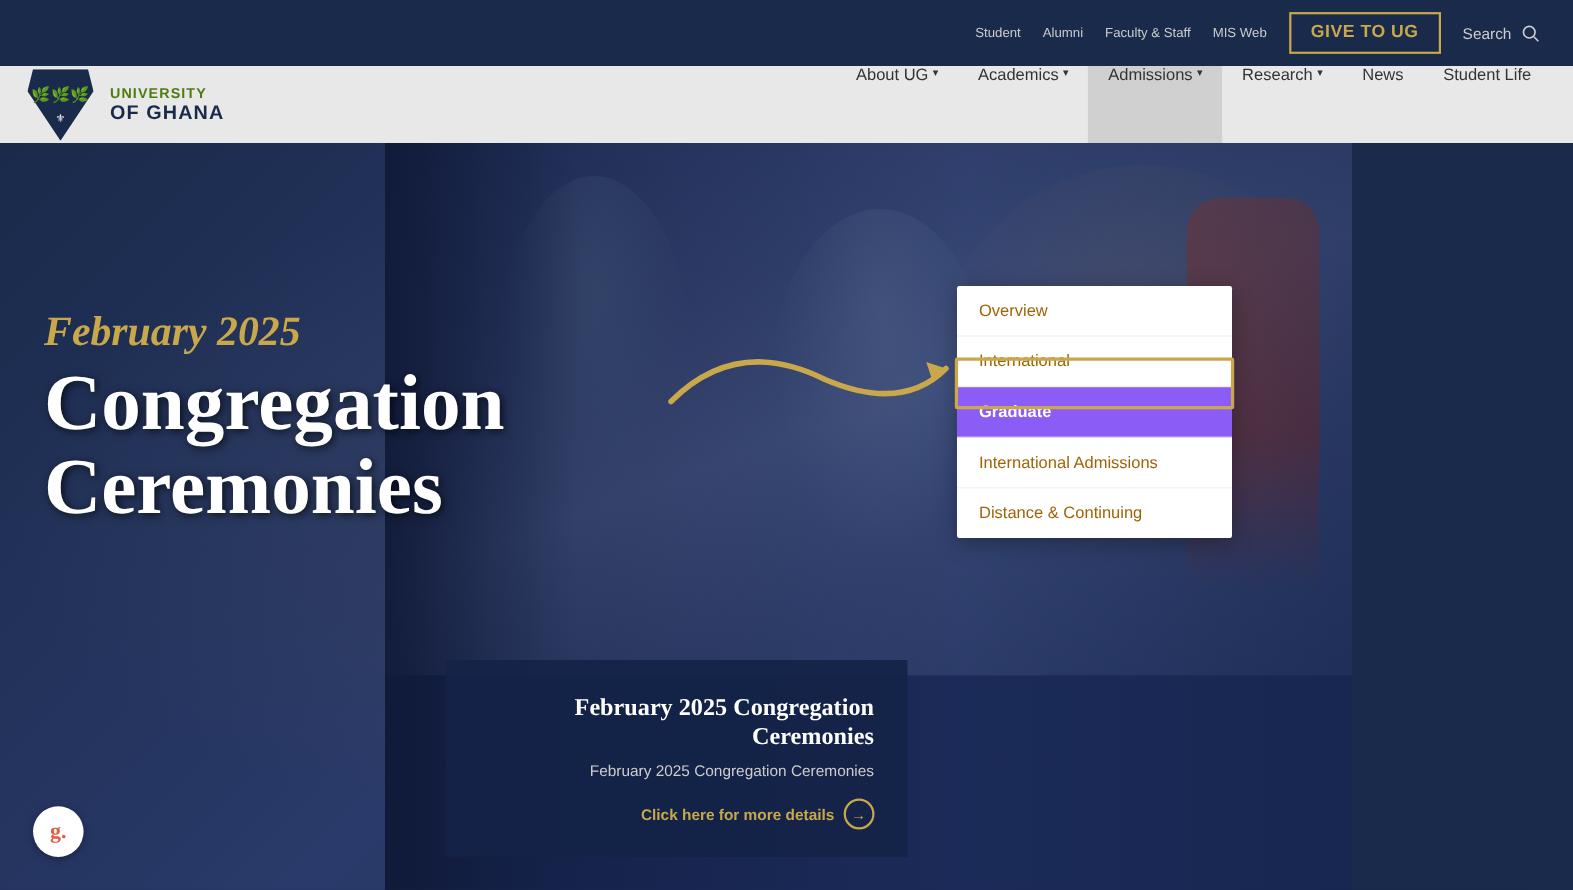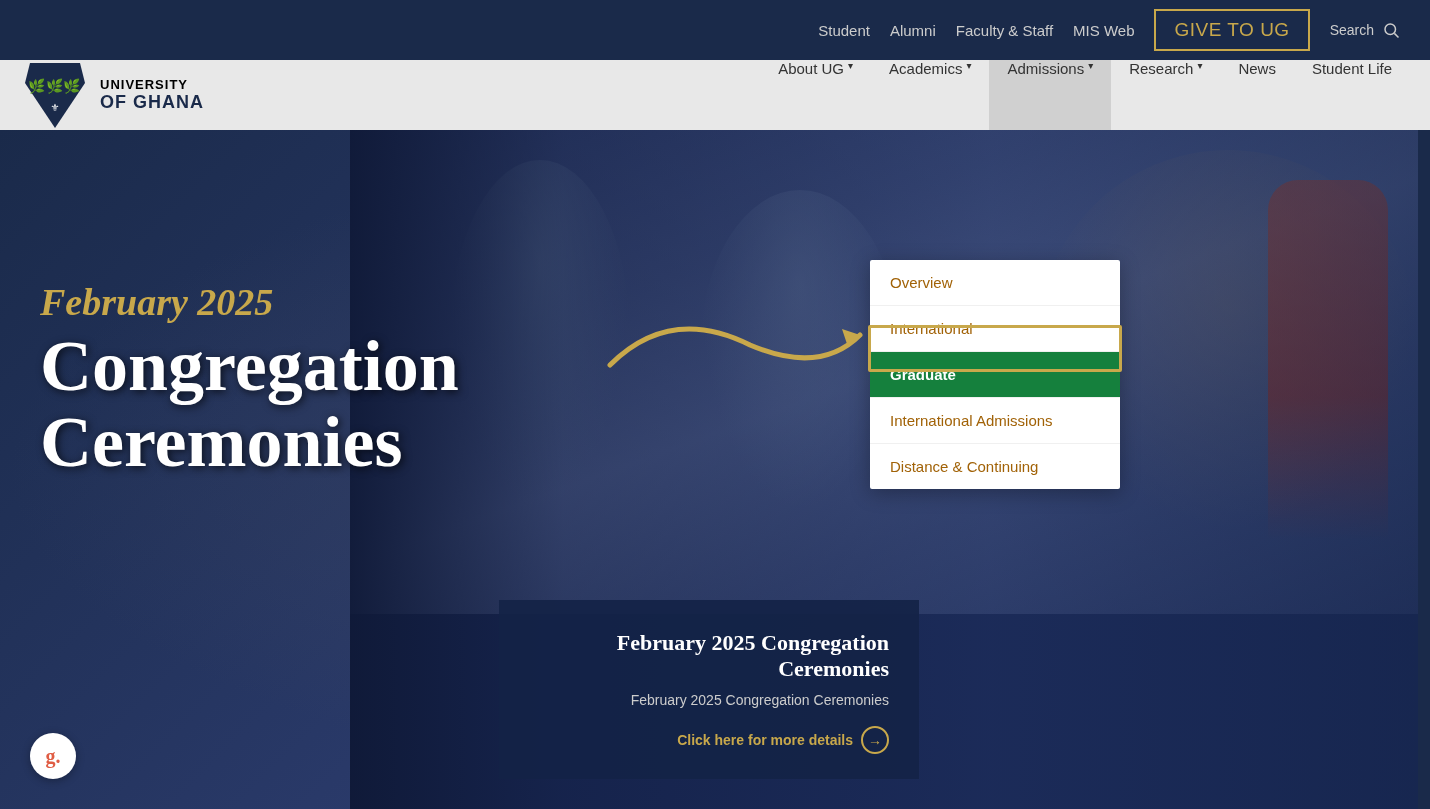--- a/index.html
+++ b/index.html
@@ -15,30 +15,30 @@
       padding: 0 30px;
       gap: 20px;
     }
     .top-bar-links {
       display: flex;
       align-items: center;
       gap: 20px;
     }
     .top-bar-link {
       color: #ccc;
-      font-size: 15px;
+      font-size: 12px;
       text-decoration: none;
       cursor: pointer;
     }
     .give-btn {
       border: 2px solid #c8a84b;
       color: #c8a84b;
       padding: 8px 18px;
-      font-size: 19px;
-      font-weight: normal;
+      font-size: 16px;
+      font-weight: bold;
       background: transparent;
       cursor: pointer;
       letter-spacing: 0.5px;
     }
     .search-area {
       display: flex;
       align-items: center;
       gap: 8px;
       color: #ccc;
       font-size: 14px;
@@ -74,21 +74,21 @@
       align-items: center;
       justify-content: center;
     }
     .logo-text {
       display: flex;
       flex-direction: column;
     }
     .logo-text .univ {
       font-size: 13px;
       font-weight: bold;
-      color: #000000;
+      color: #4d7c0f;
       letter-spacing: 1px;
     }
     .logo-text .ghana {
       font-size: 18px;
       font-weight: bold;
       color: #1a2a4a;
       letter-spacing: 1px;
     }
     .nav-links {
       display: flex;
@@ -108,21 +108,21 @@
       white-space: nowrap;
     }
     .nav-item .dropdown-arrow {
       margin-left: 4px;
       font-size: 10px;
     }
 
     
     .hero {
       position: relative;
-      width: 1418px;
+      width: 1229px;
       height: 679px;
       background: linear-gradient(to right, #1a2a4a 40%, #2a3a5a 60%, #3a4a6a 100%);
       overflow: hidden;
     }
     .hero-people-bg {
       position: absolute;
       top: 0;
       left: 0;
       right: 0;
       bottom: 0;
@@ -212,21 +212,21 @@
       border-radius: 2px;
     }
     .dropdown-item {
       padding: 14px 20px;
       font-size: 15px;
       color: #a16207;
       cursor: pointer;
       border-bottom: 1px solid #f0f0f0;
     }
     .dropdown-item.active {
-      background: #15803d;
+      background: #8b5cf6;
       color: white;
       font-weight: bold;
     }
     .dropdown-item:last-child { border-bottom: none; }
 
     
     .annotation-arrow {
       position: absolute;
       top: 155px;
       left: 590px;

